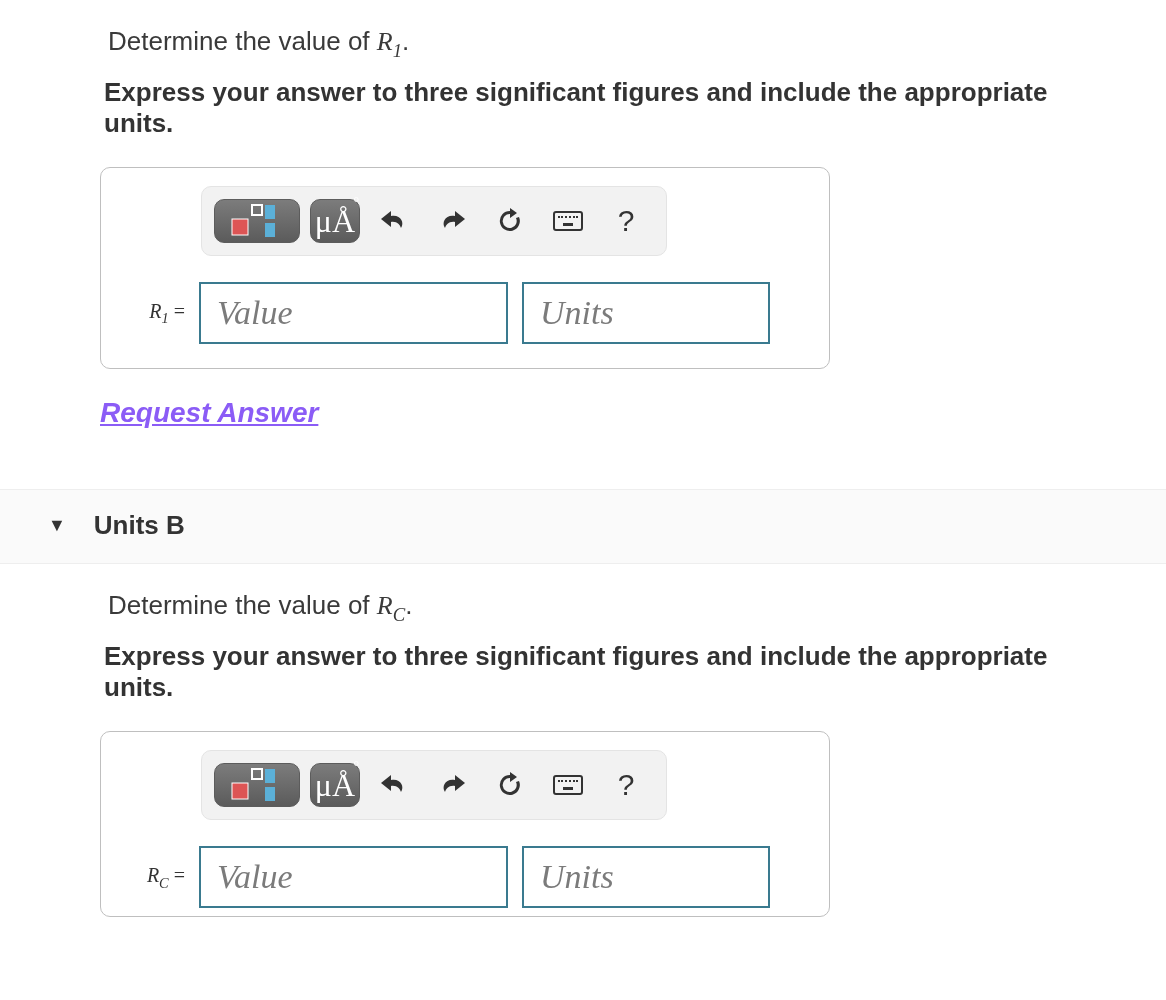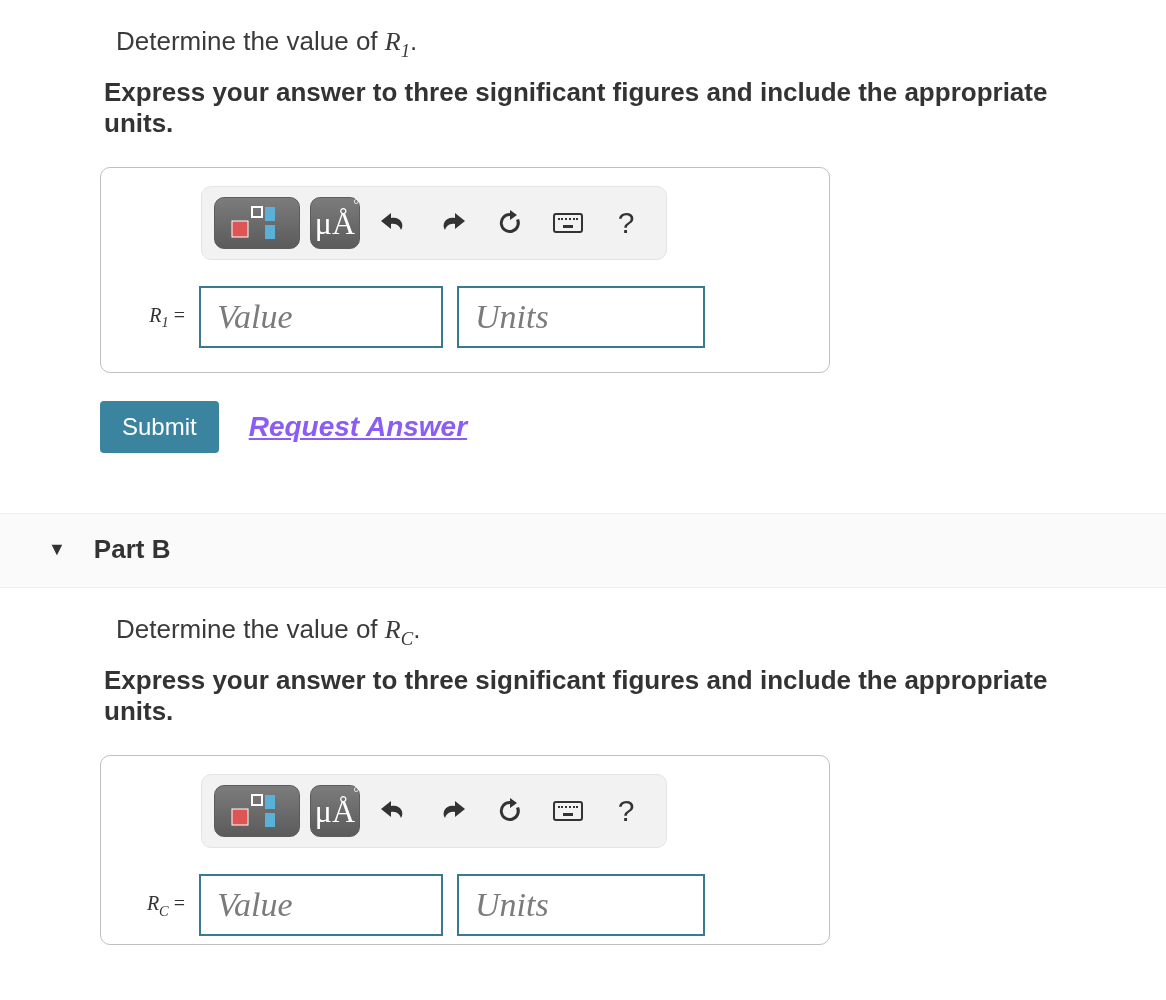--- a/index.html
+++ b/index.html
@@ -7,21 +7,21 @@
     margin: 0;
     font-family: -apple-system, BlinkMacSystemFont, "Segoe UI", Helvetica, Arial, sans-serif;
     color: #333;
     background: #fff;
     font-size: 24px;
   }
   .question-block {
     padding: 26px 100px 10px 100px;
   }
   .prompt-line {
-    margin: 0 0 16px 16px;
+    margin: 0 0 16px 8px;
     font-size: 26px;
     color: #3a3a3a;
   }
   .mathvar {
     font-family: "Times New Roman", Georgia, serif;
     font-style: italic;
   }
   .sub {
     font-size: 0.72em;
     vertical-align: sub;
@@ -48,21 +48,21 @@
     display: inline-flex;
     align-items: center;
     gap: 10px;
     background: #f2f2f2;
     border: 1px solid #e4e4e4;
     border-radius: 10px;
     padding: 10px 16px 10px 12px;
   }
   .tb-btn {
     width: 50px;
-    height: 52px;
+    height: 44px;
     border: 1px solid #5c5c5c;
     border-radius: 10px;
     background: linear-gradient(#7c7c7c, #5b5b5b);
     display: flex;
     align-items: center;
     justify-content: center;
     cursor: pointer;
   }
   .tb-btn-wider { width: 86px; }
   .tb-plain {
@@ -105,21 +105,21 @@
     display: flex;
     align-items: center;
     padding: 0 16px;
     font-family: "Times New Roman", serif;
     font-style: italic;
     font-size: 34px;
     color: #7b7b7b;
     background: #fff;
     cursor: text;
   }
-  .value-box { width: 244px; text-align: right; }
+  .value-box { width: 309px; text-align: right; }
   .units-box { width: 248px; }
   .action-row {
     display: flex;
     align-items: center;
     gap: 30px;
     margin-top: 28px;
   }
   .submit-btn {
     background: #3b84a0;
     color: #fff;
@@ -227,28 +227,27 @@
     <div class="answer-row">
       <div class="var-label">
         <span class="mathvar">R</span><span class="mathvar sub">1</span><span> =</span>
       </div>
       <div class="input-box value-box">Value</div>
       <div class="input-box units-box">Units</div>
     </div>
   </div>
 
   <div class="action-row">
-    <button class="submit-btn">Submit</button>
     <a class="request-link">Request Answer</a>
   </div>
 </div>
 
 <div class="part-header">
   <span class="caret">▼</span>
-  <span class="part-title">Part B</span>
+  <span class="part-title">Units B</span>
 </div>
 
 <div class="question-block">
   <p class="prompt-line">
     <span>Determine the value of </span>
     <span class="mathvar">R</span><span class="mathvar sub">C</span><span>.</span>
   </p>
   <p class="instructions">Express your answer to three significant figures and include the appropriate units.</p>
 
   <div class="answer-box" style="padding-bottom:8px;">

